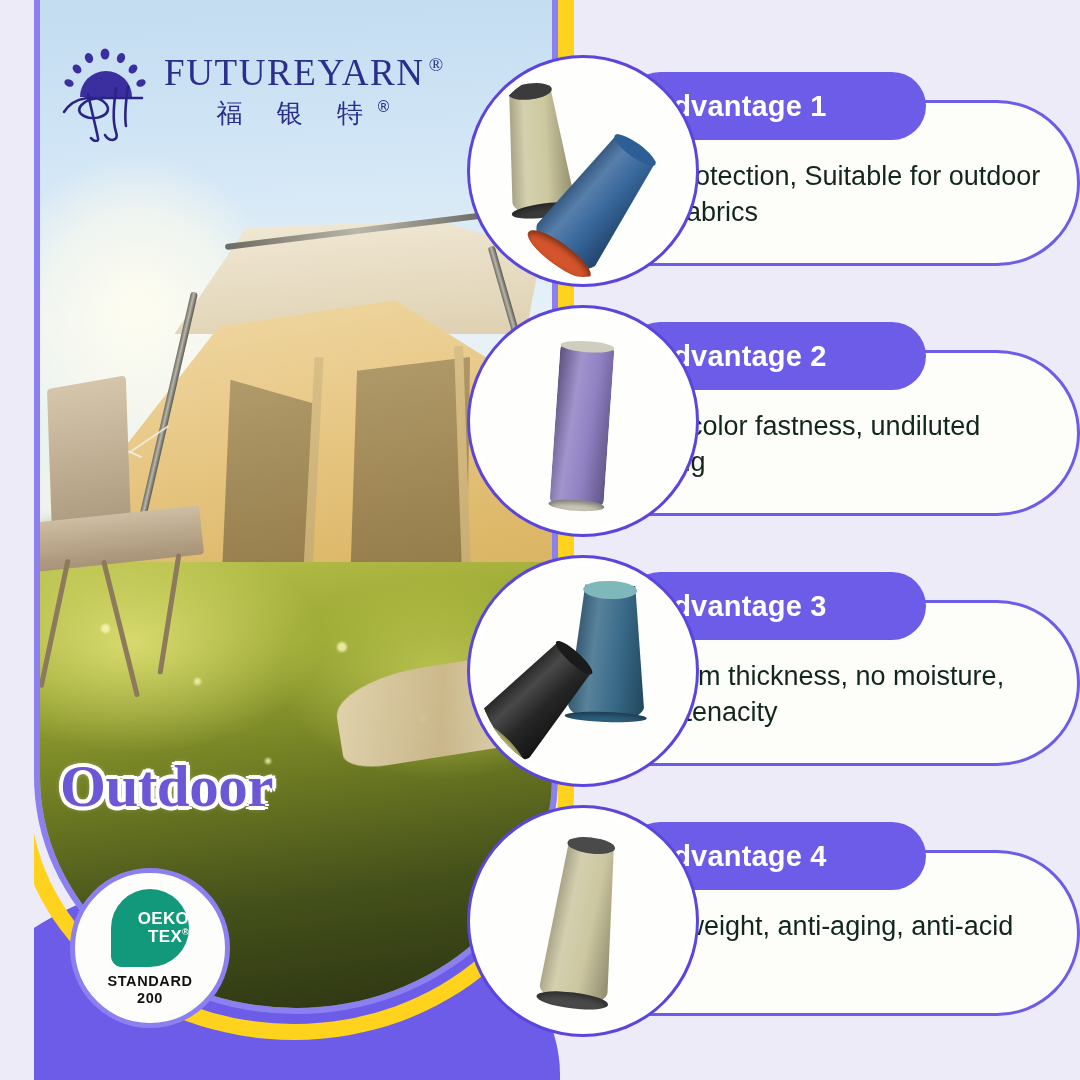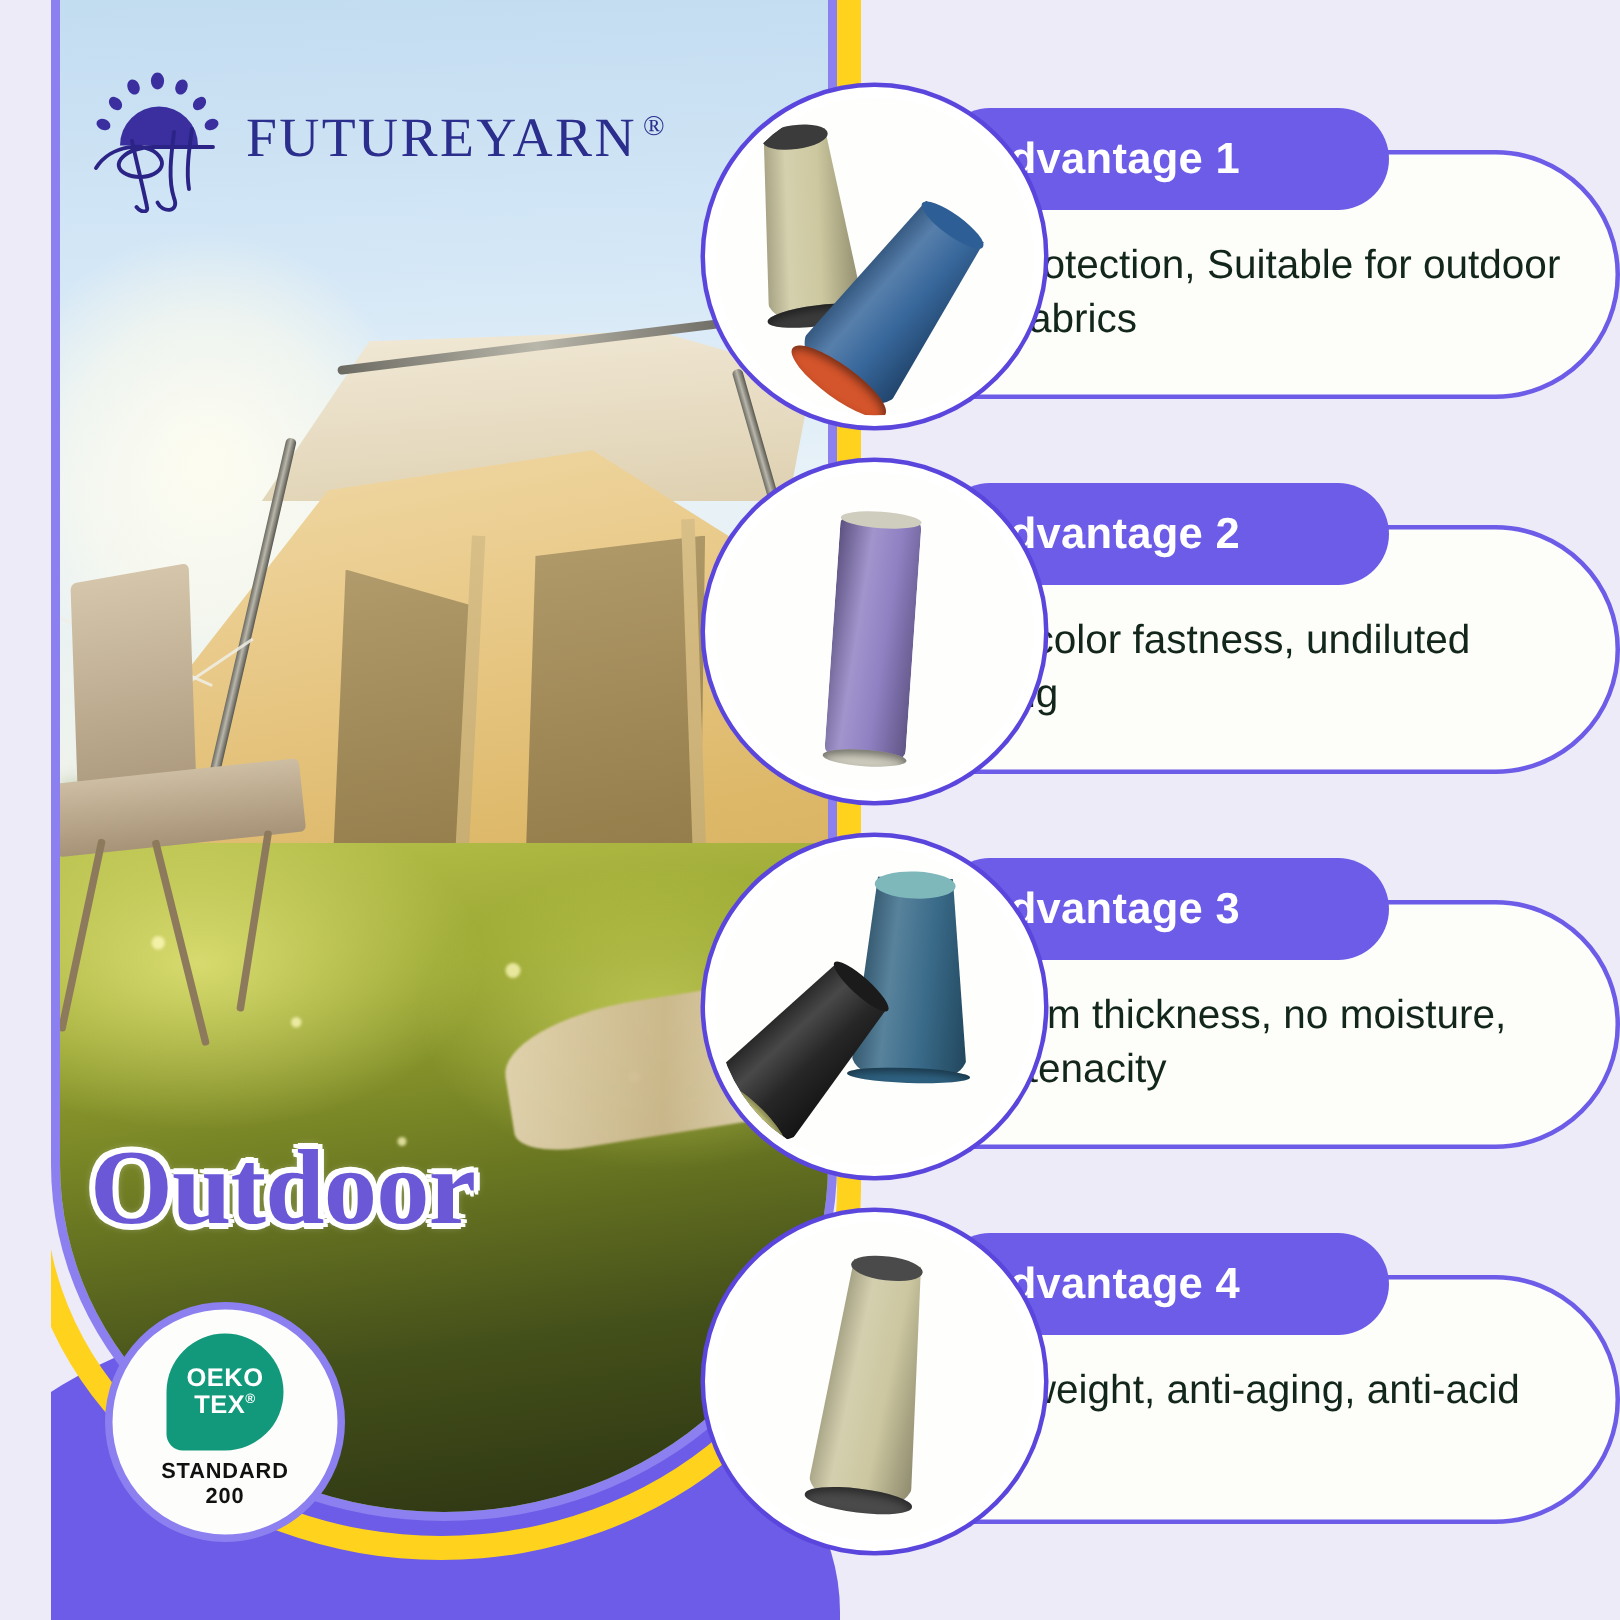--- a/index.html
+++ b/index.html
@@ -163,21 +163,21 @@
     margin-top:5px; padding-left:12px; white-space:nowrap;
   }
   .logo-cn sup{ font-size:15px; vertical-align:super; }
 
   
   .headline{
     position:absolute; left:60px; top:758px;
     width:420px; z-index:9;
     font-family:"Liberation Serif", serif;
     font-weight:700;
-    font-size:71px; line-height:.97;
+    font-size:59px; line-height:.97;
     color:#6a58d6;
     letter-spacing:-.5px;
     text-shadow:
       -3px -3px 0 #fff,  3px -3px 0 #fff,
       -3px  3px 0 #fff,  3px  3px 0 #fff,
       -4px 0 0 #fff, 4px 0 0 #fff, 0 -4px 0 #fff, 0 4px 0 #fff,
        0 0 7px rgba(255,255,255,.95);
   }
   .headline .l1{ display:block; text-align:left; }
   .headline .l2{ display:block; text-align:right; }
@@ -189,21 +189,21 @@
     background:#fdfdfb;
     border:5px solid #8c7ff0;
     z-index:10;
     display:flex; flex-direction:column; align-items:center; justify-content:center;
     gap:6px;
   }
   .oeko-drop{
     width:78px; height:78px;
     background:#12997c;
     border-radius:50% 50% 50% 14%;
-    display:flex; flex-direction:column; align-items:center; justify-content:center;
+    display:flex; flex-direction:column; align-items:flex-end; justify-content:center;
     color:#fff; line-height:1.04;
     font-weight:700; font-size:17px; letter-spacing:.3px;
   }
   .oeko-drop .t2{ font-size:17px; }
   .oeko-drop sup{ font-size:9px; vertical-align:super; }
   .oeko-std{
     text-align:center; color:#111; font-weight:700;
     font-size:14.5px; letter-spacing:.6px; line-height:1.18;
   }
 
@@ -340,20 +340,23 @@
           <path d="M30 52 C34 70 38 86 40 96 C41 100 36 100 33 96"></path>
           <path d="M58 46 C56 62 54 78 58 90 C62 100 50 100 47 93"></path>
           <path d="M70 44 C68 58 66 72 68 84"></path>
         </g>
       </svg>
     </div>
     <div class="logo-words">
       <div class="logo-en">
         <span>FUTUREYARN</span><sup>®</sup>
       </div>
+      <div class="logo-cn">
+        <span>福 银 特</span><sup>®</sup>
+      </div>
     </div>
   </div>
 
   <div class="headline">
     <span class="l1">Outdoor</span>
   </div>
 
   <div class="oeko">
     <div class="oeko-drop">
       <span>OEKO</span>

